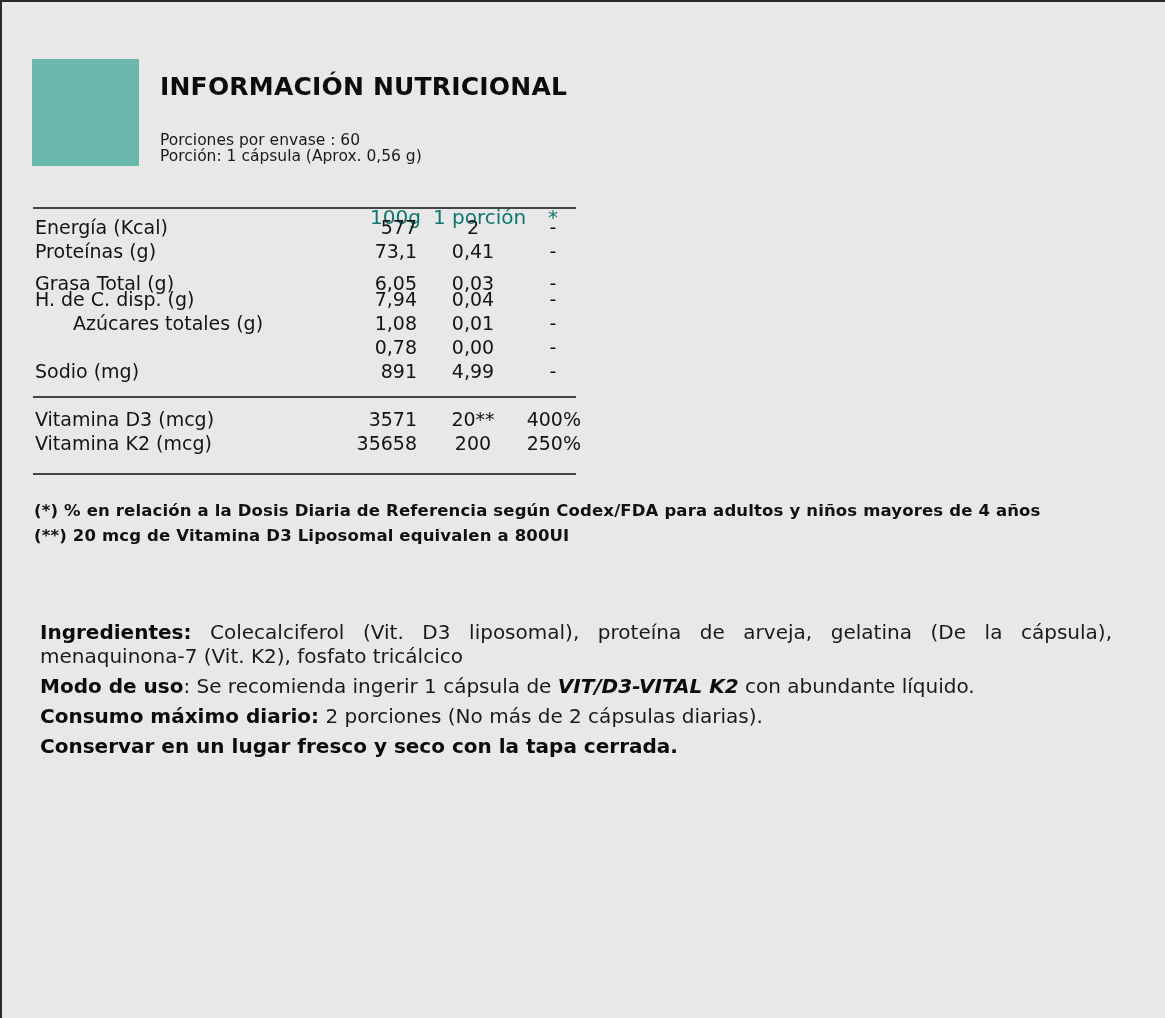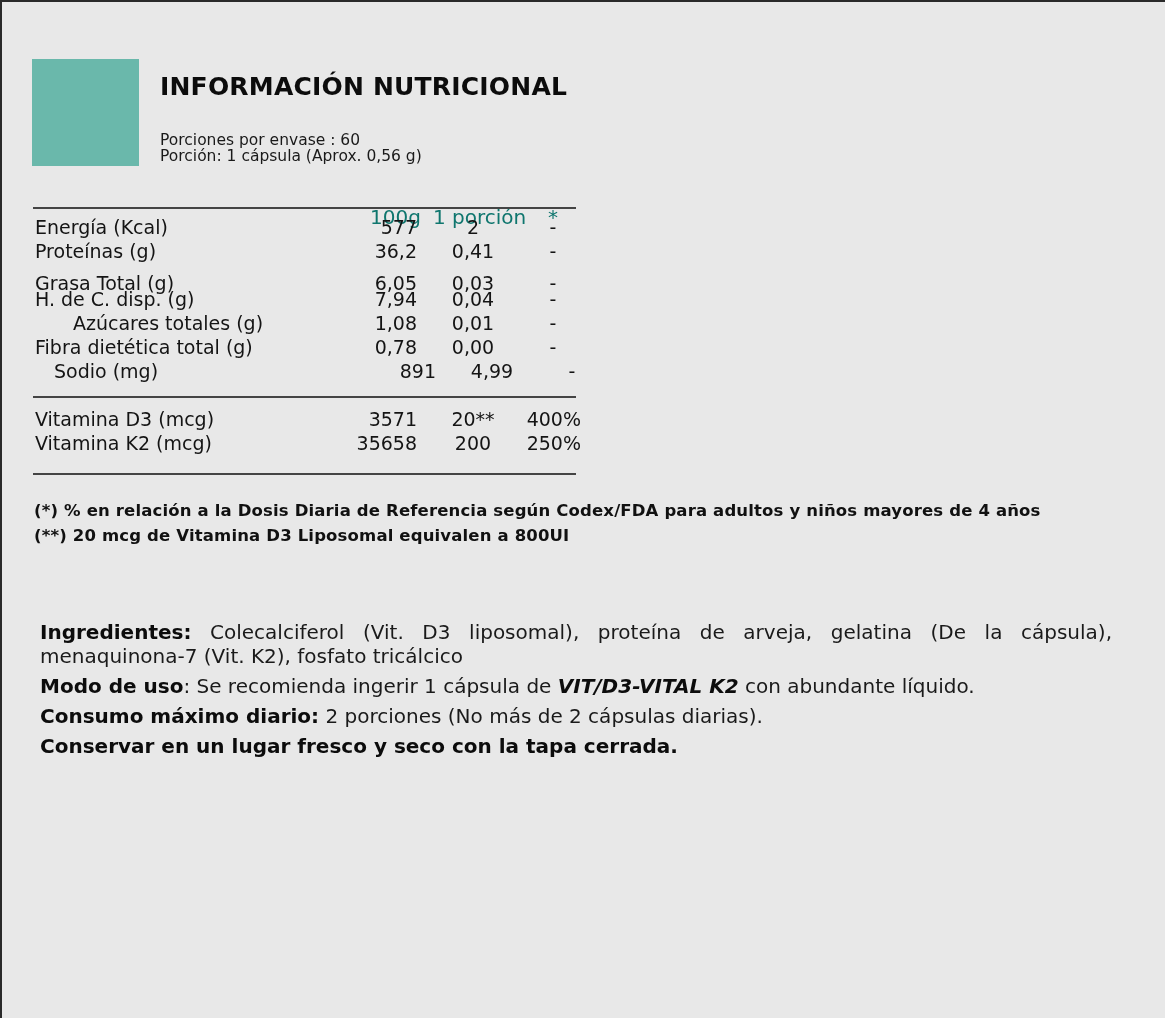--- a/index.html
+++ b/index.html
@@ -62,21 +62,21 @@
 
 <div id="nutrient-rows">
     <div class="abs row" style="top: 214px;">
       <span class="c-label">Energía (Kcal)</span>
       <span class="c-100">577</span>
       <span class="c-por">2</span>
       <span class="c-dash">-</span>
     </div>
     <div class="abs row" style="top: 238px;">
       <span class="c-label">Proteínas (g)</span>
-      <span class="c-100">36,2</span>
+      <span class="c-100">73,1</span>
       <span class="c-por">0,41</span>
       <span class="c-dash">-</span>
     </div>
     <div class="abs row" style="top: 270px;">
       <span class="c-label">Grasa Total (g)</span>
       <span class="c-100">6,05</span>
       <span class="c-por">0,03</span>
       <span class="c-dash">-</span>
     </div>
     <div class="abs row" style="top: 286px;">
@@ -85,26 +85,25 @@
       <span class="c-por">0,04</span>
       <span class="c-dash">-</span>
     </div>
     <div class="abs row" style="top: 310px;">
       <span class="c-label indent">Azúcares totales (g)</span>
       <span class="c-100">1,08</span>
       <span class="c-por">0,01</span>
       <span class="c-dash">-</span>
     </div>
     <div class="abs row" style="top: 334px;">
-      <span class="c-label">Fibra dietética total (g)</span>
       <span class="c-100">0,78</span>
       <span class="c-por">0,00</span>
       <span class="c-dash">-</span>
     </div>
-    <div class="abs row" style="top: 358px; margin-left: 19px;">
+    <div class="abs row" style="top: 358px;">
       <span class="c-label">Sodio (mg)</span>
       <span class="c-100">891</span>
       <span class="c-por">4,99</span>
       <span class="c-dash">-</span>
     </div>
   </div>
 
 <div class="abs rule" style="top:394px;"></div>
 
 <div id="vitamin-rows">

